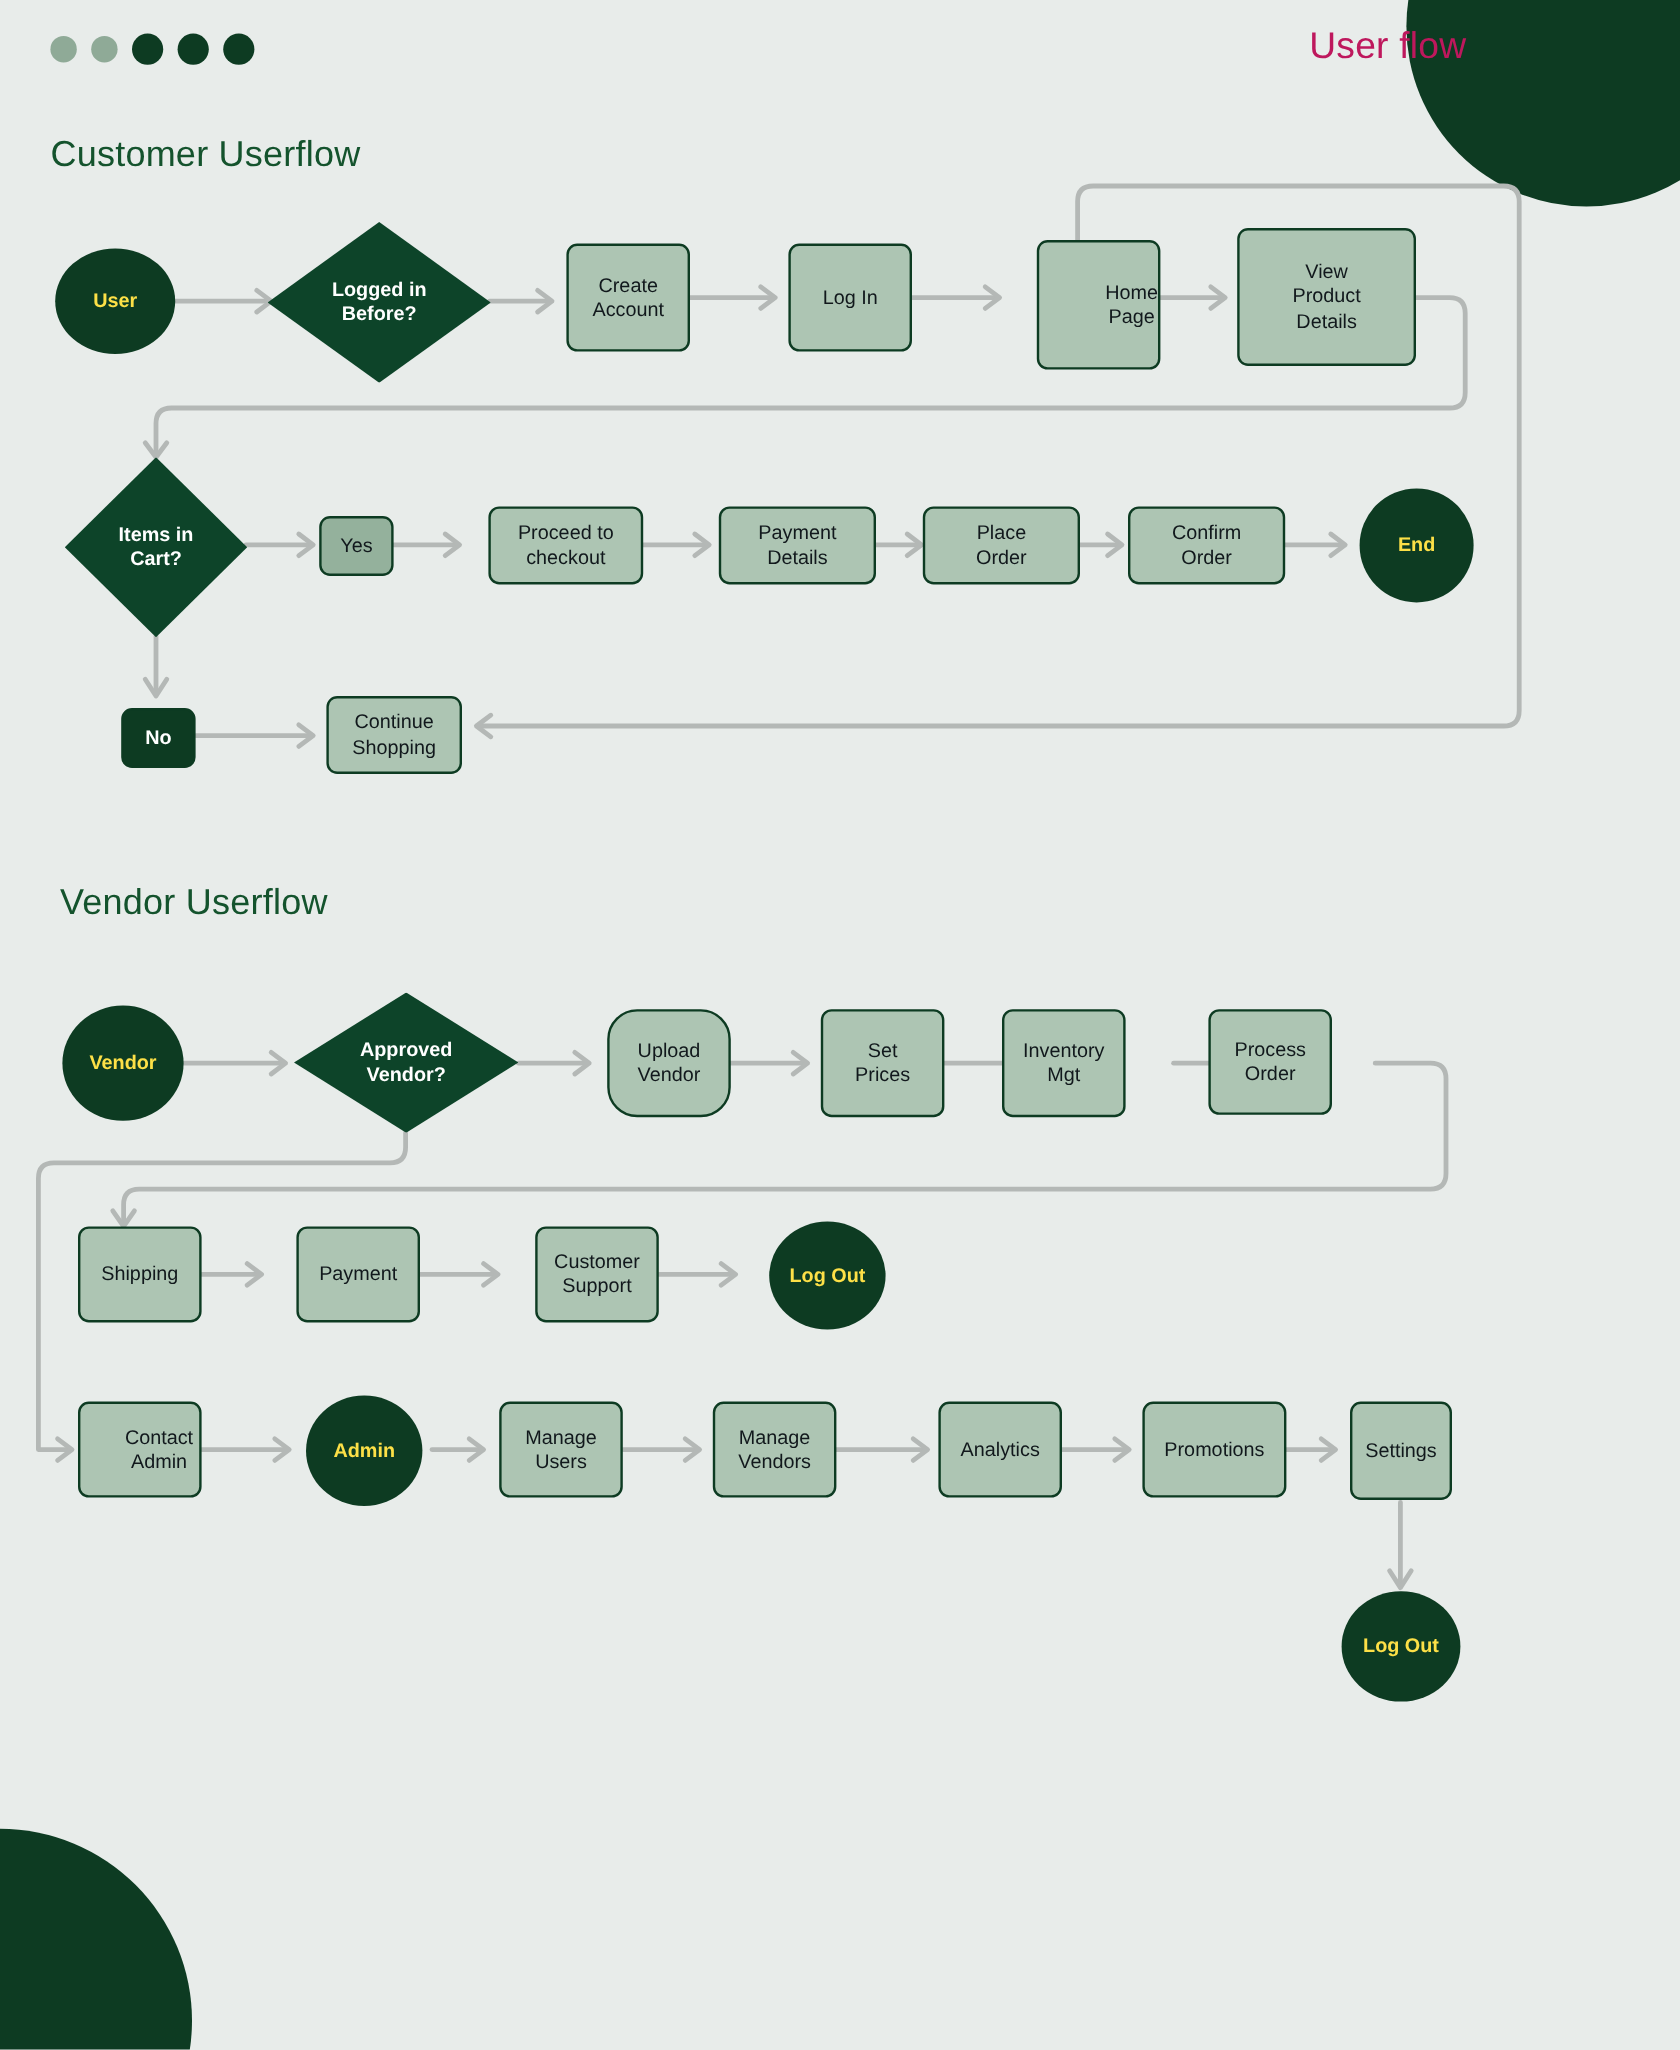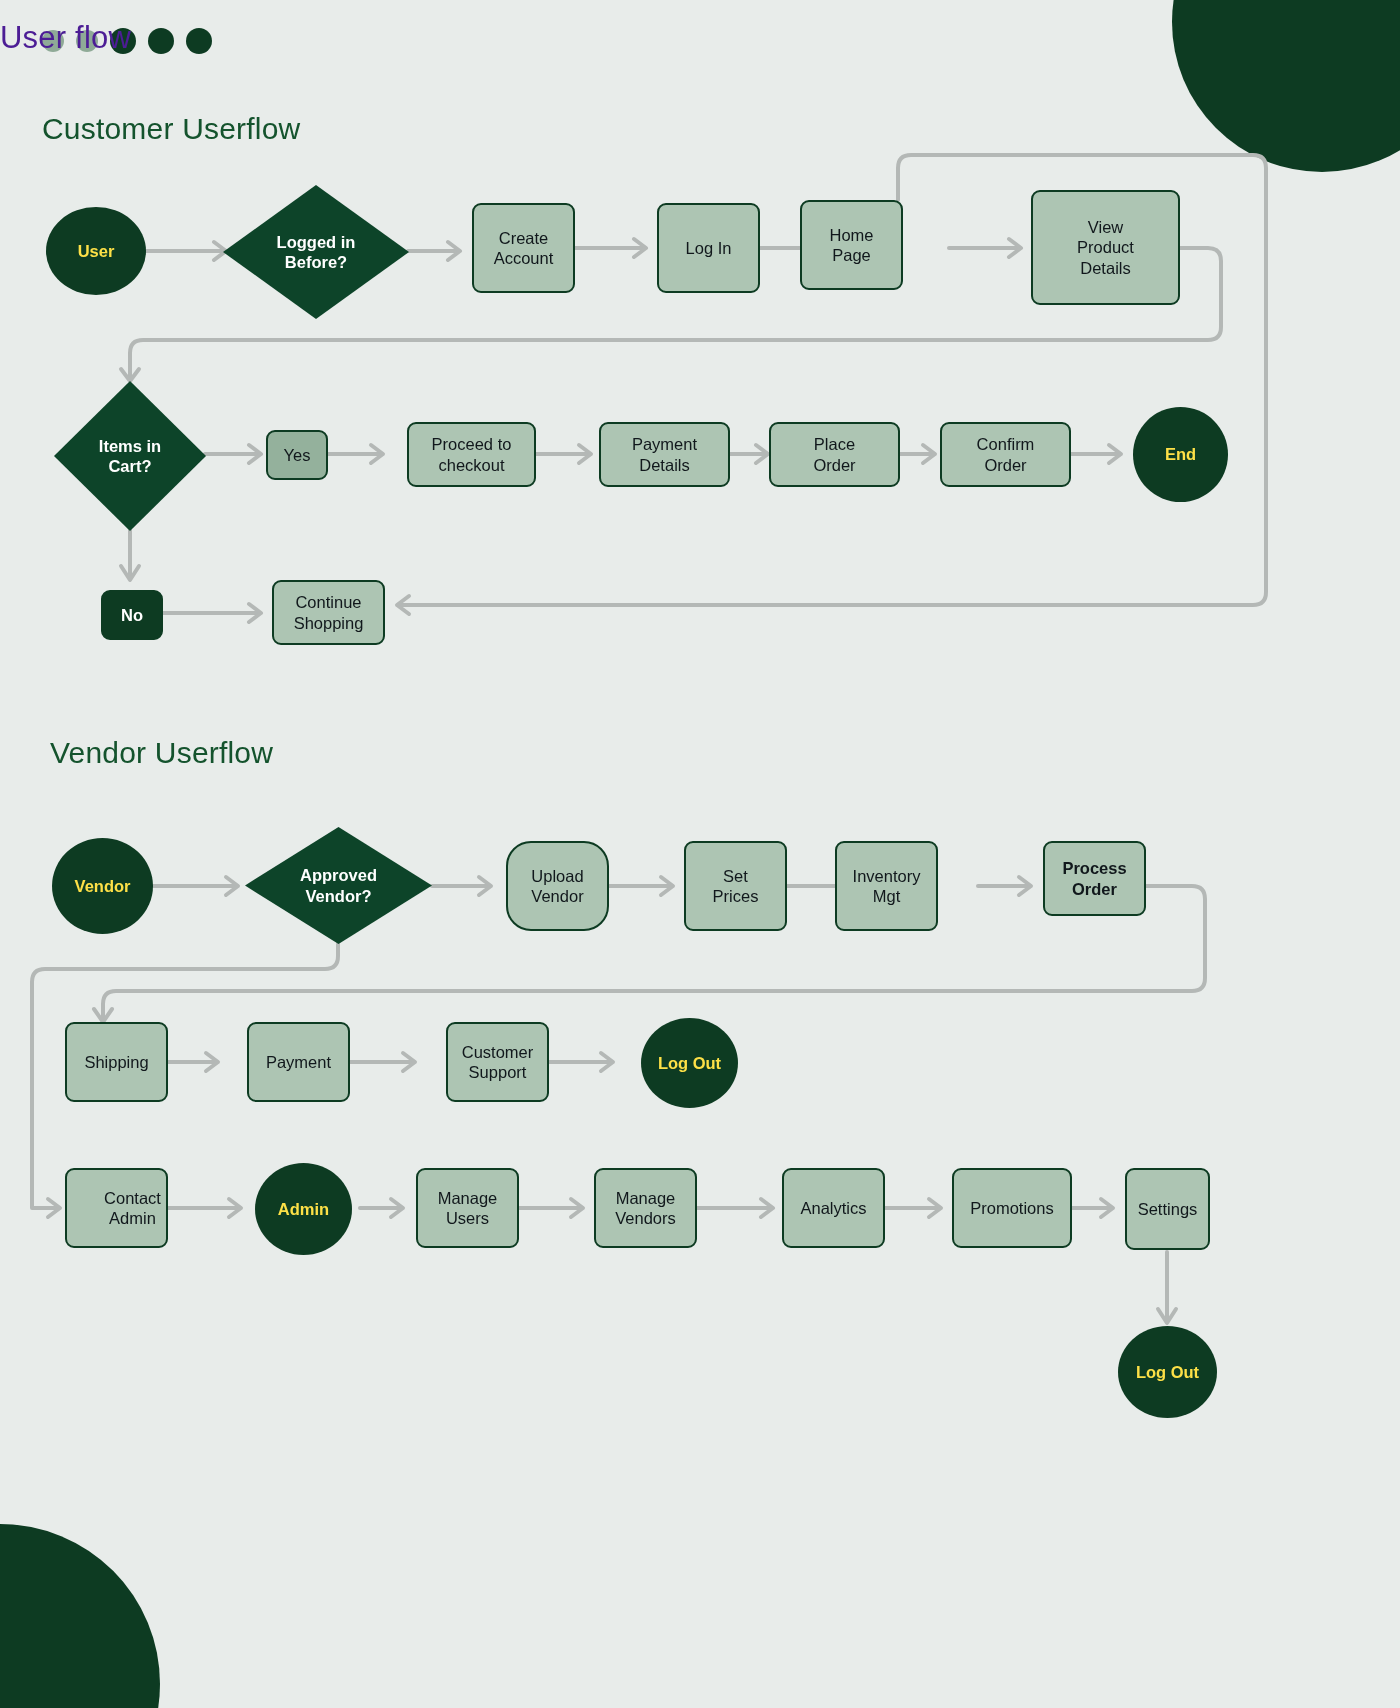--- a/index.html
+++ b/index.html
@@ -14,22 +14,22 @@
   .deco{position:absolute;border-radius:50%;background:#0d3b22;}
   #deco-tr{width:300px;height:300px;right:-72px;top:-128px;}
   #deco-bl{width:320px;height:320px;left:-160px;bottom:-136px;}
 
   #header{position:absolute;left:0;top:0;width:1400px;height:84px;}
   #dots{position:absolute;left:42px;top:28px;display:flex;gap:12px;align-items:center;}
   .dot{border-radius:50%;}
   .dot.sm{width:22px;height:22px;}
   .dot.lg{width:26px;height:26px;}
   #title{
-    position:absolute;left:0;top:20px;width:1222px;text-align:left;
-    font-size:31px;color:#4c1d95;letter-spacing:.2px;
+    position:absolute;left:0;top:20px;width:1222px;text-align:right;
+    font-size:31px;color:#be185d;letter-spacing:.2px;
   }
   .section-title{
     position:absolute;font-size:30px;color:#14532d;letter-spacing:.2px;
   }
   #sec-customer{left:42px;top:112px;}
   #sec-vendor{left:50px;top:736px;}
 
   svg#flow{position:absolute;left:0;top:0;width:1400px;height:1708px;}
   .edge{fill:none;stroke:#b4b8b6;stroke-width:4;stroke-linecap:round;stroke-linejoin:round;}
   .arrowhead{fill:none;stroke:#b4b8b6;stroke-width:4;stroke-linecap:round;stroke-linejoin:round;}
@@ -164,21 +164,21 @@
 
   <div class="node box" style="left:472px;top:203px;width:103px;height:90px;">
     <span class="lbl">Create
 Account</span>
   </div>
 
   <div class="node box" style="left:657px;top:203px;width:103px;height:90px;">
     <span class="lbl">Log In</span>
   </div>
 
-  <div class="node box" style="left:800px;top:200px;width:103px;height:90px;">
+  <div class="node box" style="left:864px;top:200px;width:103px;height:108px;justify-content:flex-end;">
     <span class="lbl">Home
 Page</span>
   </div>
 
   <div class="node box" style="left:1031px;top:190px;width:149px;height:115px;">
     <span class="lbl">View
 Product
 Details</span>
   </div>
 
@@ -243,21 +243,21 @@
   <div class="node box" style="left:684px;top:841px;width:103px;height:90px;">
     <span class="lbl">Set
 Prices</span>
   </div>
 
   <div class="node box" style="left:835px;top:841px;width:103px;height:90px;">
     <span class="lbl">Inventory
 Mgt</span>
   </div>
 
-  <div class="node box" style="left:1043px;top:841px;width:103px;height:75px;font-weight:bold;">
+  <div class="node box" style="left:1007px;top:841px;width:103px;height:88px;">
     <span class="lbl">Process
 Order</span>
   </div>
 
   <div class="node box" style="left:65px;top:1022px;width:103px;height:80px;">
     <span class="lbl">Shipping</span>
   </div>
 
   <div class="node box" style="left:247px;top:1022px;width:103px;height:80px;">
     <span class="lbl">Payment</span>

